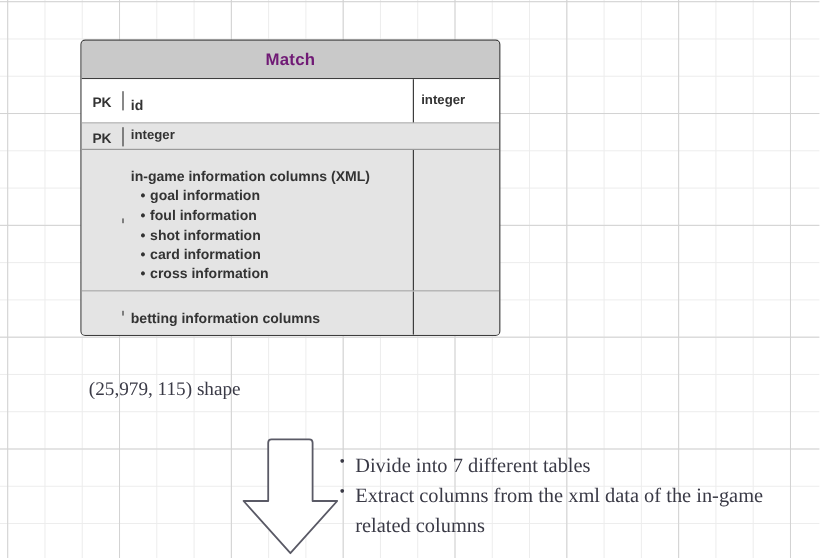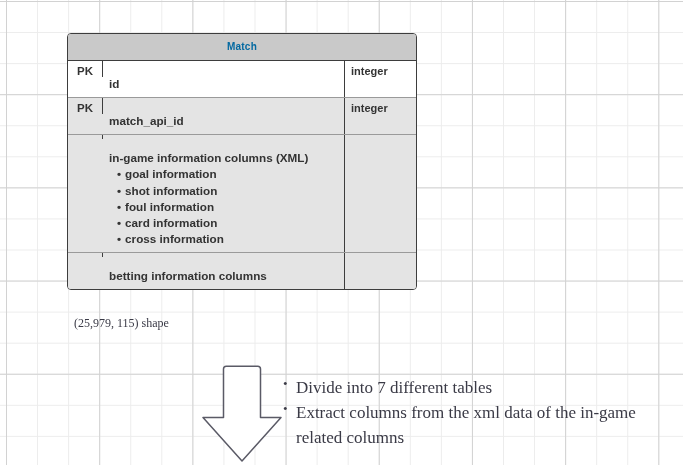--- a/index.html
+++ b/index.html
@@ -38,31 +38,31 @@
     top: 33px;
     width: 350px;
     border: 1.6px solid #3d3d3d;
     border-radius: 4px;
     box-sizing: border-box;
     overflow: hidden;
     background: #ffffff;
   }
   .entity-title {
     background: #c9c9c9;
-    color: #0369a1;
-    font-size: 10px;
+    color: #701a75;
+    font-size: 14px;
     font-weight: bold;
     text-align: center;
     padding: 7px 0 8px 0;
     border-bottom: 1.6px solid #3d3d3d;
     letter-spacing: .2px;
   }
   .erow {
     display: flex;
-    align-items: flex-start;
+    align-items: center;
     border-bottom: 1px solid #9a9a9a;
   }
   .erow:last-child { border-bottom: none; }
   .erow.alt   { background: #e4e4e4; }
   .erow.plain { background: #ffffff; }
 
   .c-key {
     width: 35px;
     min-width: 35px;
     border-right: 1.4px solid #3d3d3d;
@@ -110,21 +110,21 @@
     content: "\2022";
     margin-right: 4px;
   }
 
   
   .shape-caption {
     position: absolute;
     left: 74px;
     top: 316px;
     font-family: "Liberation Serif", serif;
-    font-size: 12px;
+    font-size: 16px;
     color: #3a3a46;
     white-space: nowrap;
   }
 
   
   .arrow {
     position: absolute;
     left: 200px;
     top: 364px;
     width: 84px;
@@ -169,33 +169,32 @@
     <div class="entity-title">Match</div>
 
     <div class="erow plain">
       <div class="c-key">PK</div>
       <div class="c-name">id</div>
       <div class="c-type">integer</div>
     </div>
 
     <div class="erow alt">
       <div class="c-key">PK</div>
-      <div class="c-name">match_api_id</div>
       <div class="c-type">integer</div>
     </div>
 
 
     <div class="erow alt">
       <div class="c-key"></div>
       <div class="c-name">
         <div>in-game information columns (XML)</div>
         <ul class="sublist">
           <li>goal information</li>
+          <li>foul information</li>
           <li>shot information</li>
-          <li>foul information</li>
           <li>card information</li>
           <li>cross information</li>
         </ul>
       </div>
       <div class="c-type"></div>
     </div>
 
 
     <div class="erow alt">
       <div class="c-key"></div>

